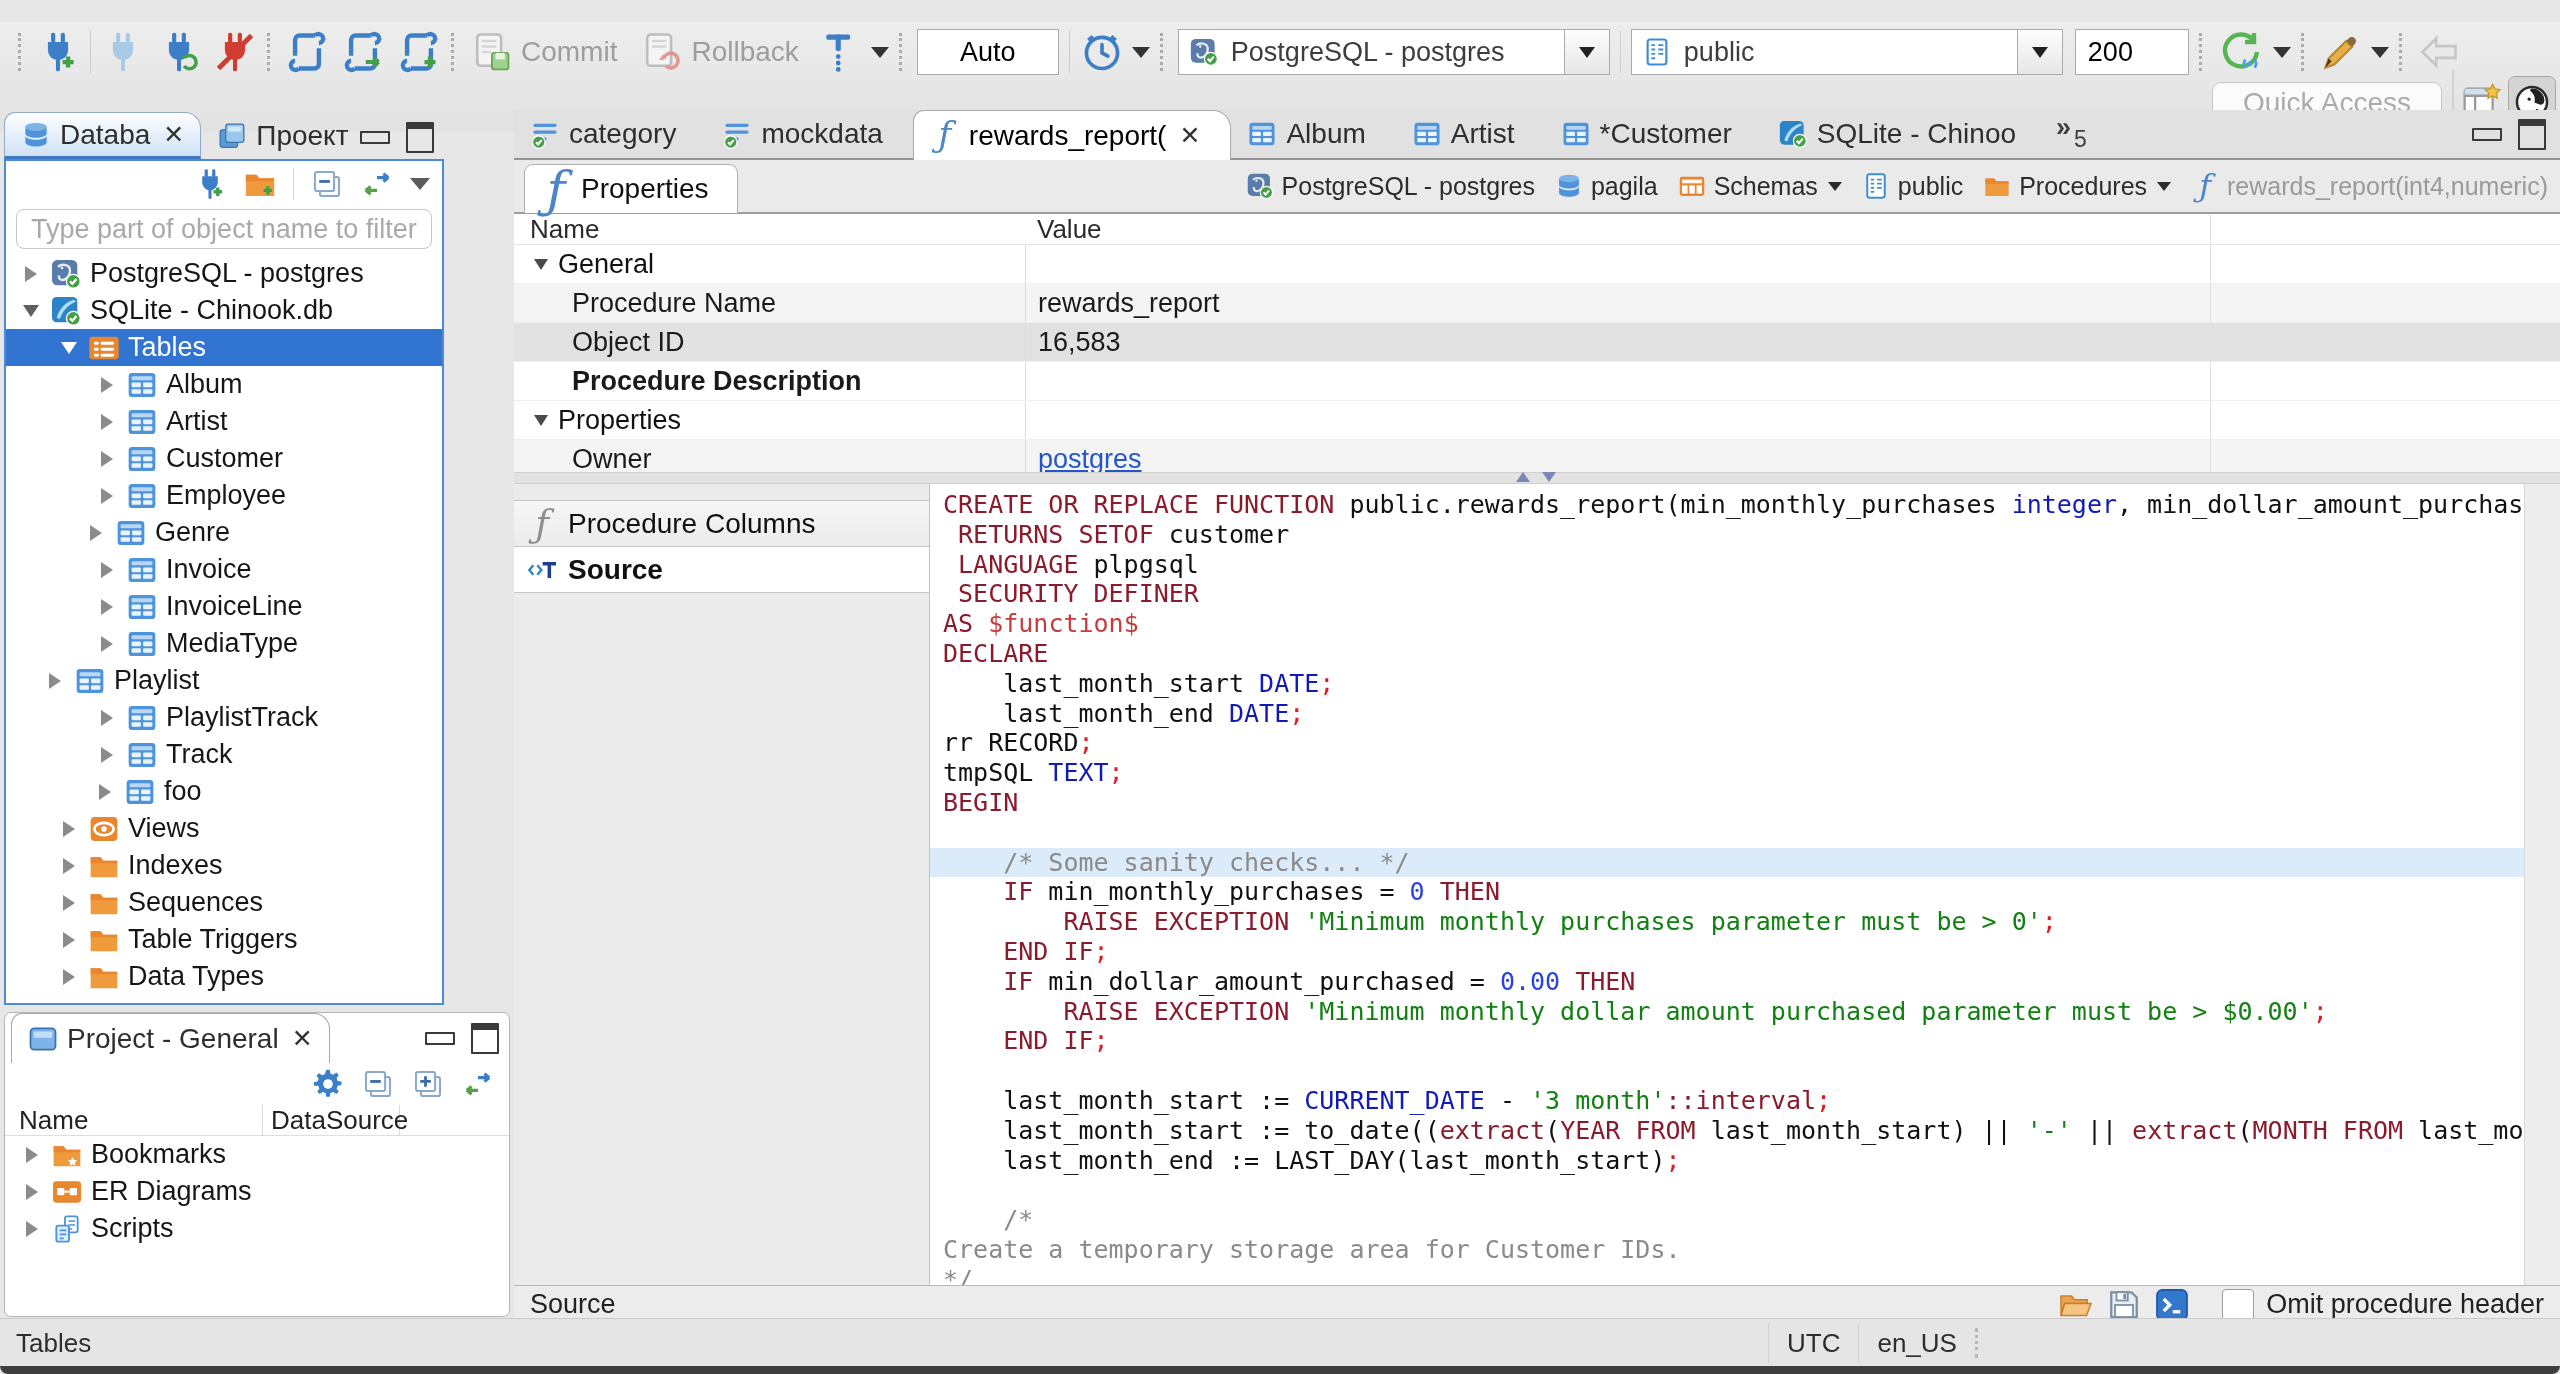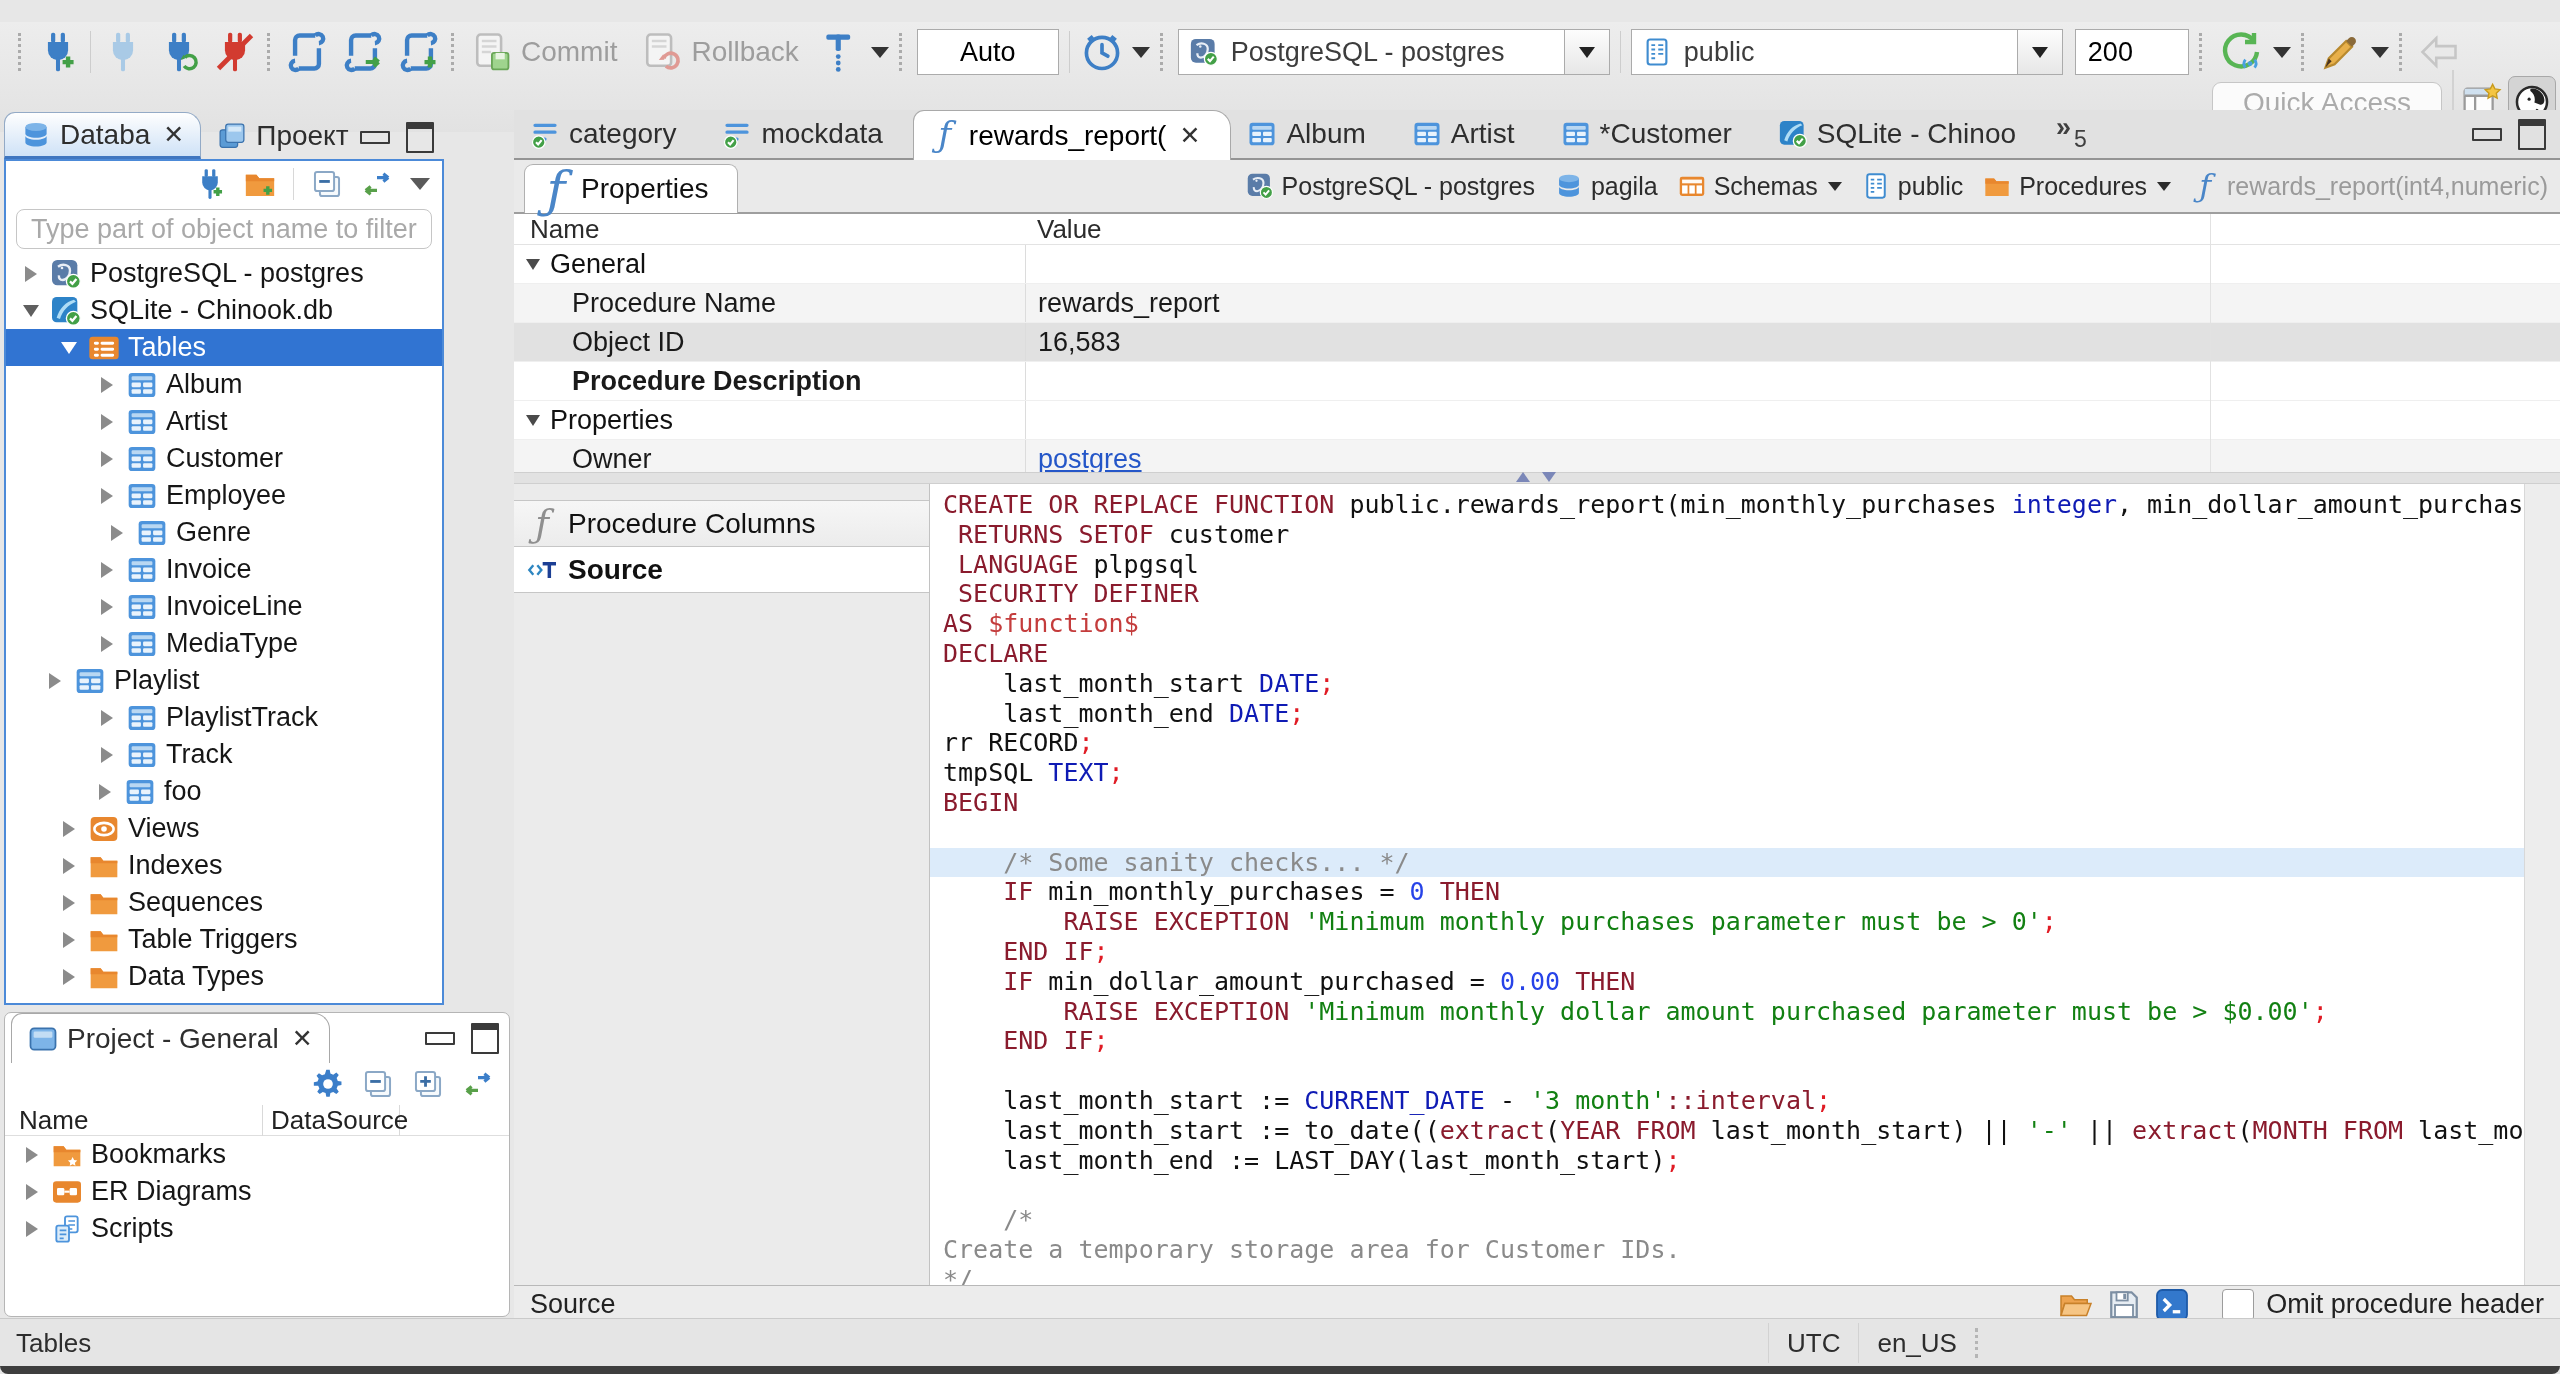--- a/index.html
+++ b/index.html
@@ -88,21 +88,21 @@
   .crumb .ic{width:28px;height:28px;}
   .crumb.muted{color:#9a9a9a;}
   .dd{width:0;height:0;border-left:7px solid transparent;border-right:7px solid transparent;border-top:9px solid #2c2c2c;margin-left:2px;}
 
   #grid{height:258px;background:#fff;position:relative;}
   .ghead{height:30px;display:flex;align-items:center;font-size:26px;color:#2b2b2b;border-bottom:1px solid #e3e3e3;}
   .ghead .h1{width:511px;padding-left:16px;box-sizing:border-box;}
   .ghead .h2{padding-left:12px;}
   .prow{height:38px;display:flex;align-items:center;font-size:27px;border-bottom:1px solid #efefef;}
   .prow .pname{width:511px;box-sizing:border-box;display:flex;align-items:center;gap:10px;height:100%;}
-  .prow .pname.g{padding-left:12px;color:#111;}
+  .prow .pname.g{padding-left:20px;color:#111;}
   .prow .pname.i{padding-left:58px;}
   .prow .pname.b{font-weight:bold;}
   .prow .pval{flex:1;height:100%;display:flex;align-items:center;padding-left:12px;border-left:1px solid #dcdcdc;}
   .prow.pshade{background:#f4f4f4;}
   .prow.psel{background:#e1e1e1;}
   .gtri{width:0;height:0;border-top:11px solid #4a4a4a;border-left:7px solid transparent;border-right:7px solid transparent;}
   .lnk{color:#2456c8;text-decoration:underline;}
   #vline2{position:absolute;left:1696px;top:0;bottom:0;width:1px;background:#e2e2e2;}
 
   #sash{height:10px;background:#e2e2e2;border-top:1px solid #cfcfcf;border-bottom:1px solid #cfcfcf;position:relative;}
@@ -537,21 +537,21 @@
               <g fill="#e9f3fc">
                 <rect x="4.2" y="10.2" width="7" height="3.4" rx="0.8"></rect>
                 <rect x="12.8" y="10.2" width="7" height="3.4" rx="0.8"></rect>
                 <rect x="4.2" y="15.2" width="7" height="3.4" rx="0.8"></rect>
                 <rect x="12.8" y="15.2" width="7" height="3.4" rx="0.8"></rect>
               </g>
             </svg>
           </span>
           <span>Employee</span>
         </div>
-        <div class="trow2" style="padding-left: 100px;">
+        <div class="trow2" style="padding-left: 79px;">
           <span class="tw">
             <span class="tri right"></span>
           </span>
           <span class="ic" style="width:32px;height:32px">
             <svg viewBox="0 0 24 24">
               <rect x="2" y="3" width="20" height="18" rx="2.5" fill="#4d94dc"></rect>
               <rect x="4.2" y="5.5" width="15.6" height="3" rx="0.8" fill="#b9d7f2"></rect>
               <g fill="#e9f3fc">
                 <rect x="4.2" y="10.2" width="7" height="3.4" rx="0.8"></rect>
                 <rect x="12.8" y="10.2" width="7" height="3.4" rx="0.8"></rect>

